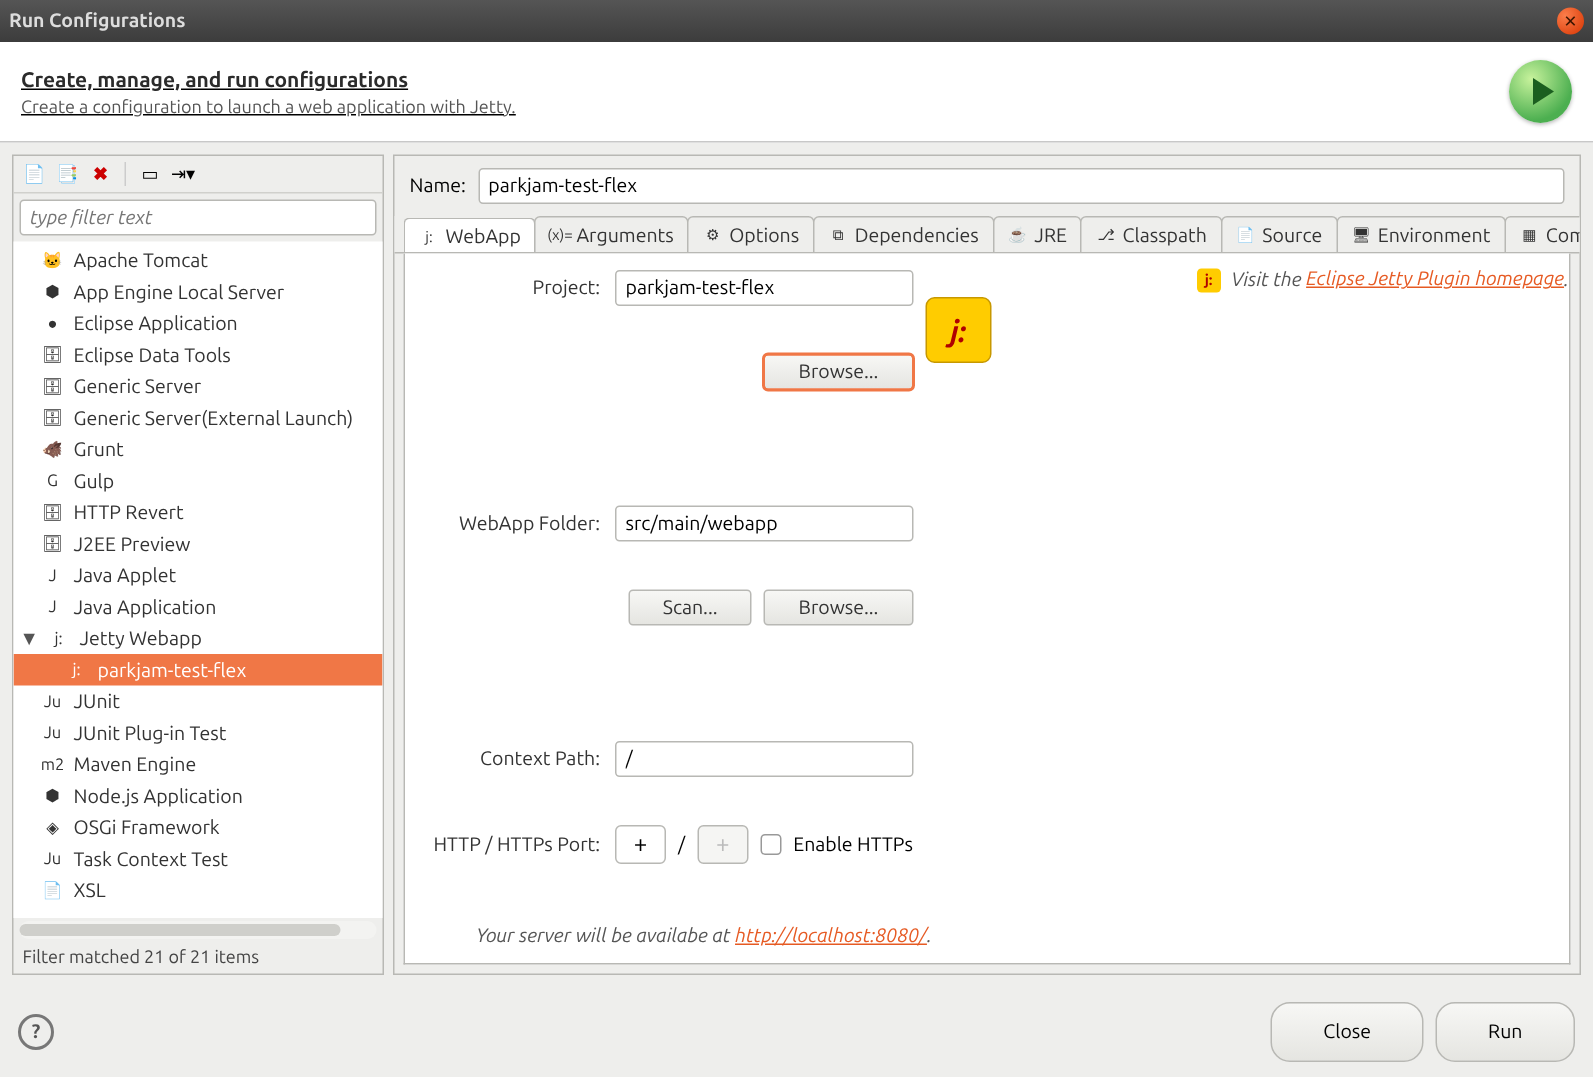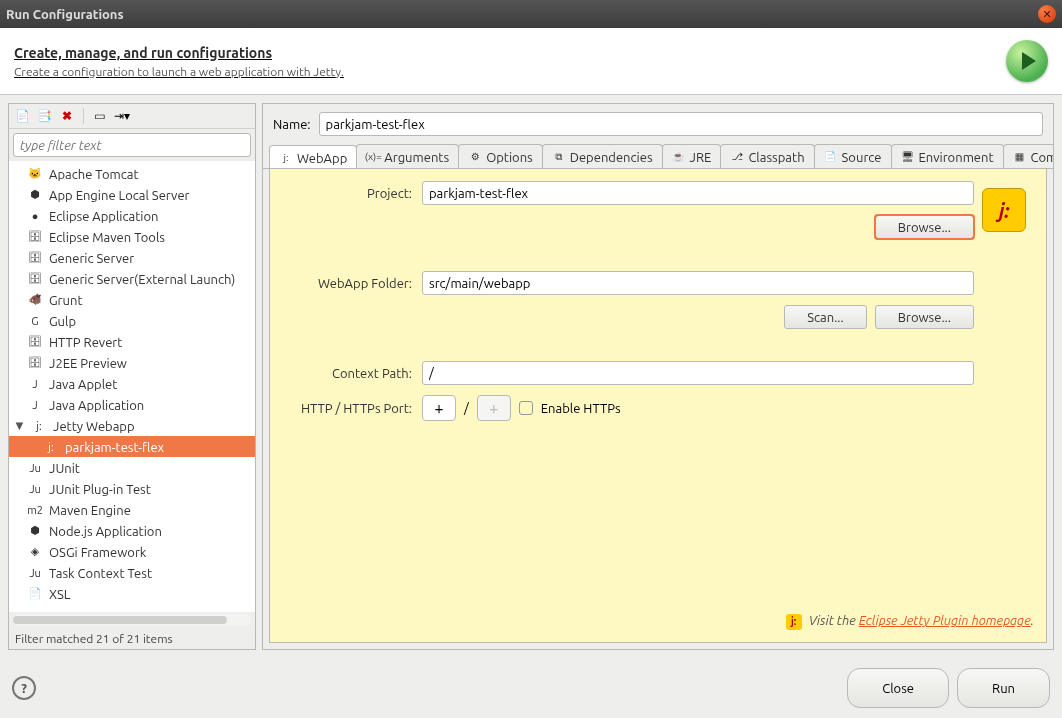--- a/index.html
+++ b/index.html
@@ -30,21 +30,21 @@
 .tree-scrollbar { height: 12px; background: #f3f3f1; margin: 2px 4px; border-radius: 6px; position: relative; }
 .tree-scrollbar .thumb { position: absolute; left: 0; width: 90%; height: 8px; top: 2px; background: #cfcfcb; border-radius: 5px; }
 .statusline { padding: 4px 6px; color: #444; font-size: 12px; }
 .right { flex: 1; display: flex; flex-direction: column; border: 1px solid #b8b8b4; background: #eeeeec; min-width: 0; }
 .name-row { display: flex; align-items: center; gap: 8px; padding: 8px 10px; }
 .name-row input { flex: 1; padding: 4px 6px; border: 1px solid #b8b8b4; border-radius: 3px; background: #fff; }
 .tabs { display: flex; background: #eeeeec; padding: 0 6px; gap: 0; border-bottom: 1px solid #b8b8b4; align-items: flex-end; overflow: hidden; white-space: nowrap; }
 .tab { display: inline-flex; align-items: center; gap: 4px; padding: 4px 9px; border: 1px solid #b8b8b4; border-bottom: none; background: #eeeeec; border-top-left-radius: 4px; border-top-right-radius: 4px; margin-right: -1px; cursor: pointer; font-size: 12px; color: #333; height: 24px; }
 .tab.active { background: #fff; position: relative; top: 1px; }
 .tab .tico { width: 14px; height: 14px; font-size: 10px; display: inline-flex; align-items: center; justify-content: center; }
-.tabbody { flex: 1; background: #fef9c3; margin: 0 6px 6px 6px; border: 1px solid #b8b8b4; border-top: none; padding: 12px; overflow: auto; display: flex; flex-direction: column; }
+.tabbody { flex: 1; background: #ffffff; margin: 0 6px 6px 6px; border: 1px solid #b8b8b4; border-top: none; padding: 0; overflow: auto; display: flex; }
 .form { display: grid; grid-template-columns: 140px 1fr 60px; row-gap: 10px; align-items: center; }
 .form-label { text-align: right; color: #333; padding-right: 10px; }
 .txt { width: 100%; padding: 4px 6px; border: 1px solid #b8b8b4; border-radius: 3px; background: #fff; }
 .btn { padding: 4px 22px; border: 1px solid #b8b8b4; border-radius: 3px; background: linear-gradient(to bottom,#f7f7f5,#e5e5e1); cursor: pointer; color: #333; }
 .btn:focus, .btn.highlight { outline: 2px solid #f07746; outline-offset: -1px; border-color: #f07746; }
 .btnrow { grid-column: 2 / span 1; display: flex; gap: 8px; justify-content: flex-end; }
 .portrow { display: flex; align-items: center; gap: 8px; }
 .portbtn { width: 34px; height: 26px; border: 1px solid #b8b8b4; border-radius: 4px; background: #fff; font-size: 16px; cursor: pointer; display: flex; align-items: center; justify-content: center; }
 .portbtn.disabled { color: #bbb; background: #f5f5f3; cursor: default; }
 .info { grid-column: 1 / -1; text-align: center; color: #555; font-style: italic; margin-top: 8px; }
@@ -100,21 +100,21 @@
         <div class="tree-item">
           <span class="ico">⬢</span>
           <span>App Engine Local Server</span>
         </div>
         <div class="tree-item">
           <span class="ico">●</span>
           <span>Eclipse Application</span>
         </div>
         <div class="tree-item">
           <span class="ico">🗄</span>
-          <span>Eclipse Maven Tools</span>
+          <span>Eclipse Data Tools</span>
         </div>
         <div class="tree-item">
           <span class="ico">🗄</span>
           <span>Generic Server</span>
         </div>
         <div class="tree-item">
           <span class="ico">🗄</span>
           <span>Generic Server(External Launch)</span>
         </div>
         <div class="tree-item">
@@ -261,20 +261,23 @@
         <div class="form-label">HTTP / HTTPs Port:</div>
         <div class="portrow">
           <div class="portbtn">+</div>
           <span>/</span>
           <div class="portbtn disabled">+</div>
           <span class="chk"></span>
           <span>Enable HTTPs</span>
         </div>
         <div></div>
 
+        <div class="info">
+          <span>Your server will be availabe at </span><a href="#">http://localhost:8080/</a>.
+        </div>
       </div>
 
       <div style="flex:1"></div>
 
       <div class="footer-link">
         <span class="fl-icon">j:</span>
         <span>Visit the </span><a href="#">Eclipse Jetty Plugin homepage</a><span>.</span>
       </div>
     </div>
   </div>

